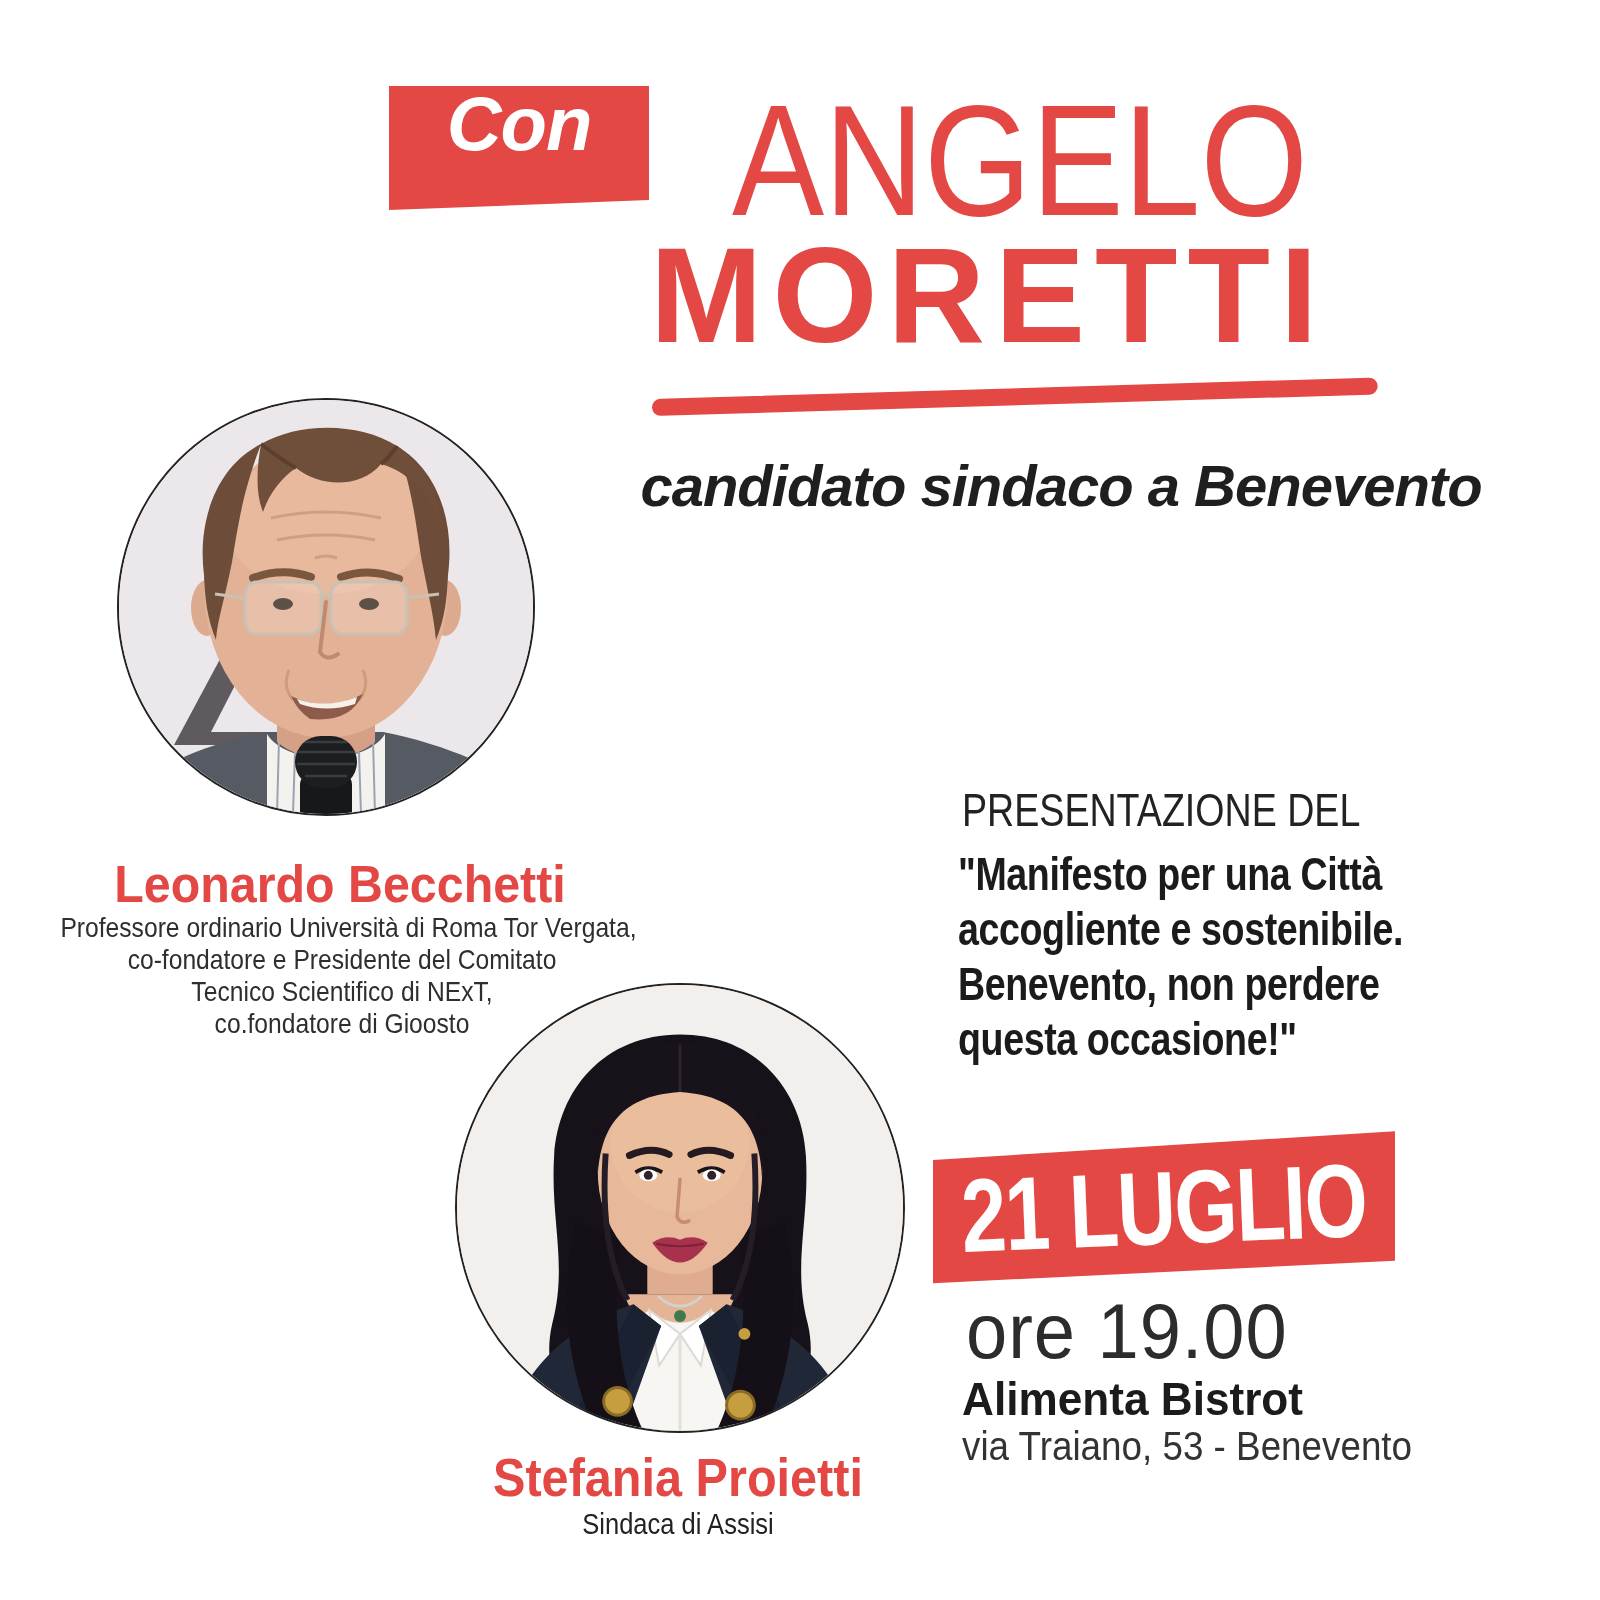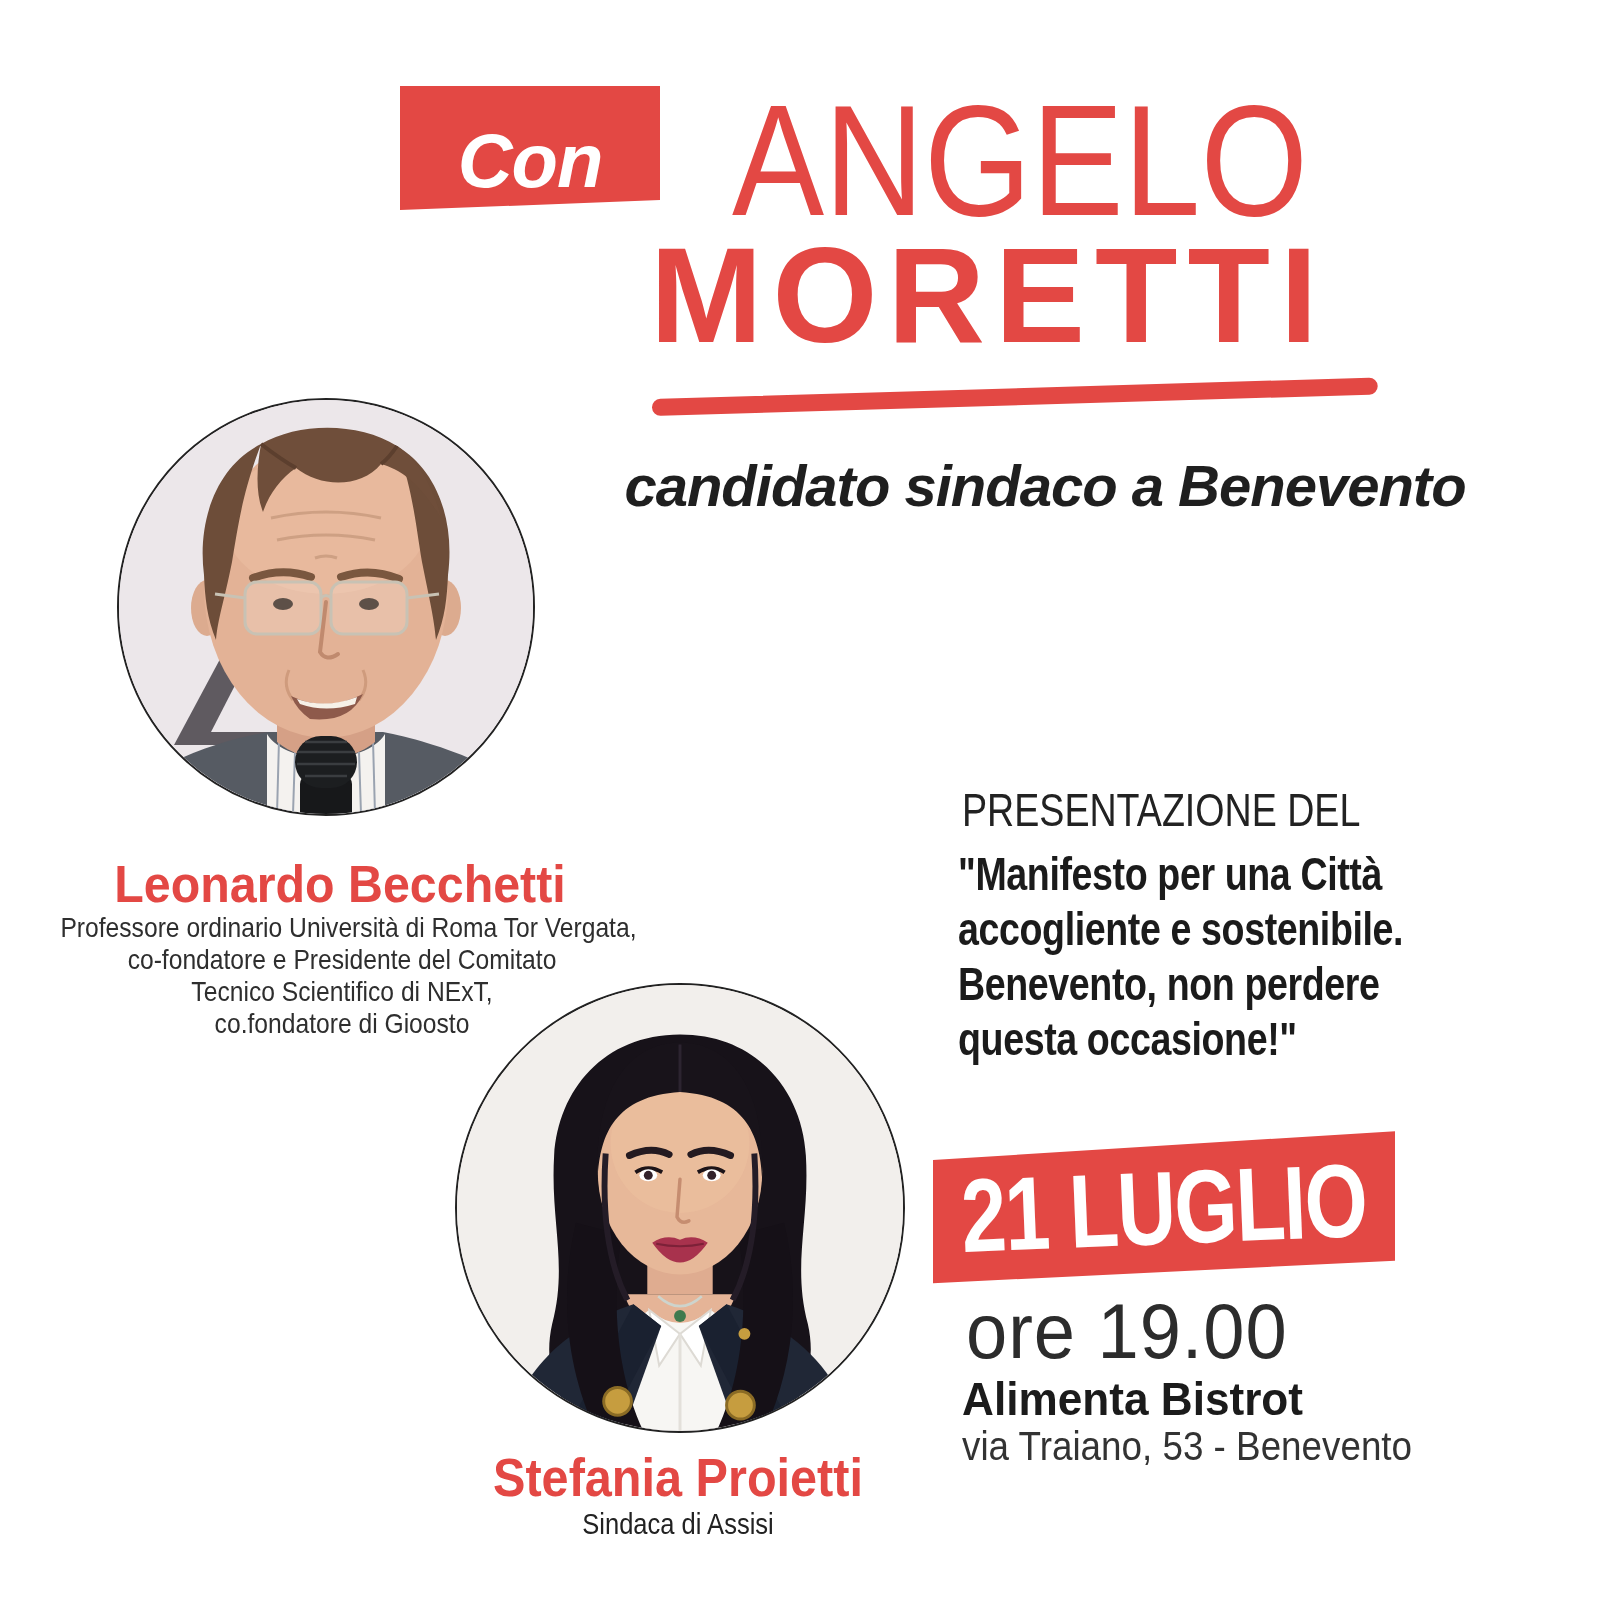--- a/index.html
+++ b/index.html
@@ -5,24 +5,24 @@
   html,body{margin:0;padding:0;}
   body{
     width:1600px;height:1600px;background:#ffffff;position:relative;
     font-family:"Liberation Sans", sans-serif;overflow:hidden;
     -webkit-font-smoothing:antialiased;
   }
   .abs{position:absolute;white-space:nowrap;}
 
   
   .con-badge{
-    left:400px;top:86px;width:260px;height:124px;
+    left:389px;top:86px;width:260px;height:124px;
     background:var(--red);
     clip-path:polygon(0 0,100% 0,100% 92%,0 100%);
-    display:flex;align-items:flex-end;justify-content:center;
+    display:flex;align-items:flex-start;justify-content:center;
   }
   .con-badge .con-text{
     color:#fff;font-size:76px;font-weight:bold;font-style:italic;
     transform:translateY(-6px);letter-spacing:-1px;
   }
   .first-name{
     left:690px;top:82px;width:660px;text-align:center;
     font-size:157px;line-height:1;font-weight:400;color:var(--red);
     transform:scaleX(.88);transform-origin:center;
   }
@@ -30,21 +30,21 @@
     left:650px;top:228px;width:760px;text-align:left;
     font-size:135px;line-height:1;font-weight:bold;color:var(--red);
     letter-spacing:10px;
   }
   .headline-underline{
     left:652px;top:399px;width:726px;height:17px;border-radius:10px;
     background:var(--red);
     transform:rotate(-1.7deg);transform-origin:left center;
   }
   .subtitle{
-    left:560px;top:452px;width:970px;text-align:center;
+    left:576px;top:452px;width:970px;text-align:center;
     font-size:58px;font-weight:bold;font-style:italic;color:#1f1f1f;
     letter-spacing:-1px;
   }
 
   
   .portrait{
     border-radius:50%;border:2px solid #222;overflow:hidden;
     box-sizing:border-box;background:#efecee;
   }
   .portrait svg{display:block;width:100%;height:100%;}

